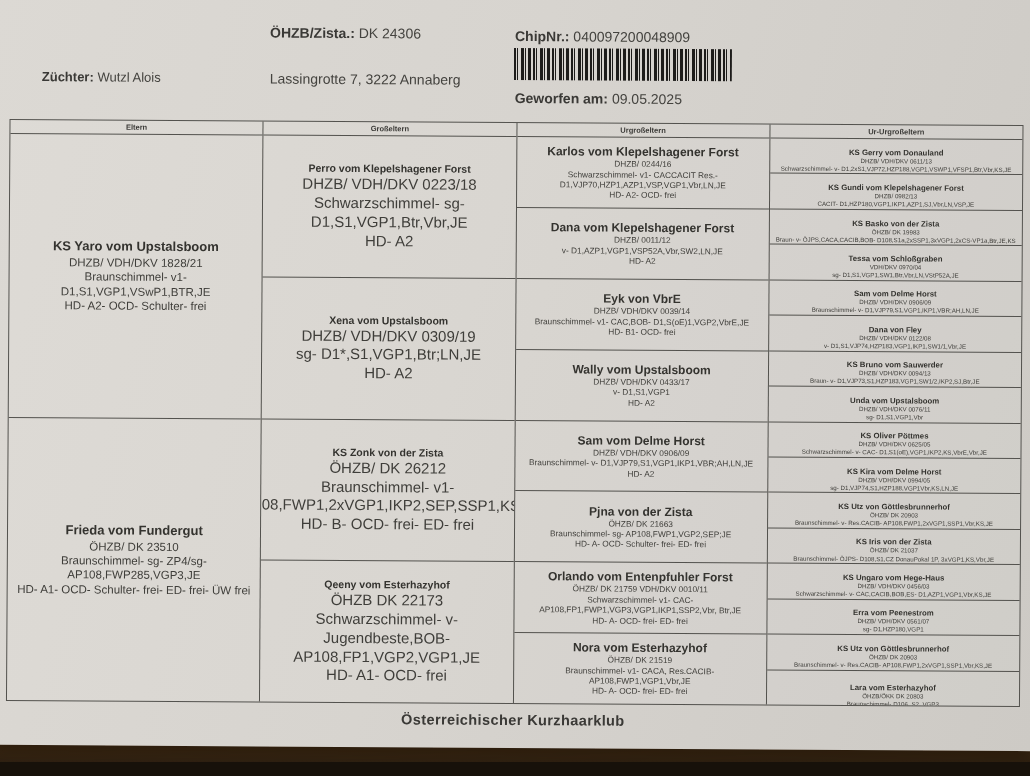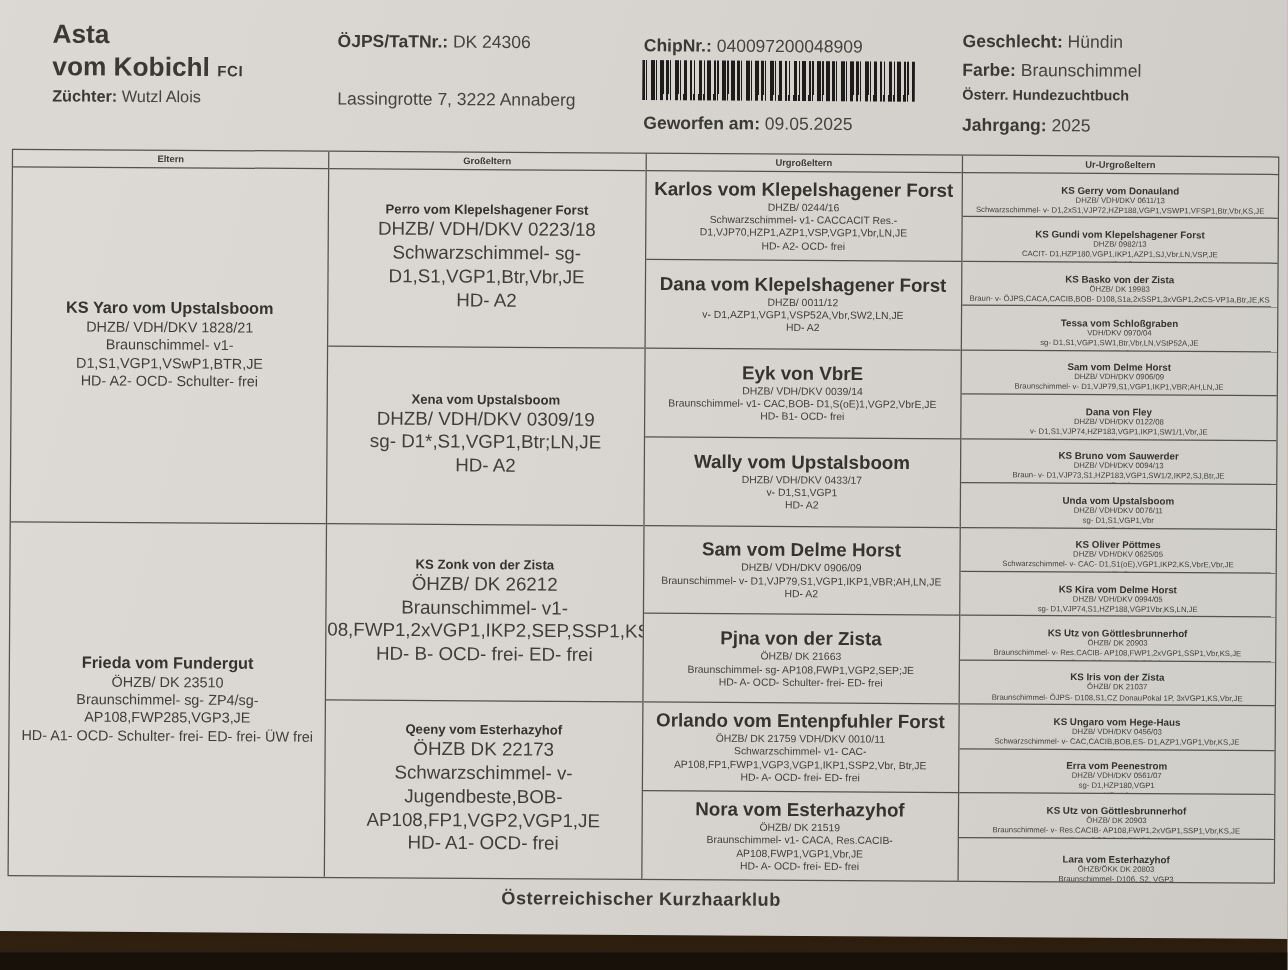--- a/index.html
+++ b/index.html
@@ -56,56 +56,46 @@
     flex:1 1 0;border-bottom:1.2px solid #53524e;min-height:0;
     display:flex;flex-direction:column;justify-content:center;align-items:center;
     text-align:center;padding:1px 3px;overflow:hidden;color:#3f3e3a;
   }
   .cell:last-child{border-bottom:none;}
   .ename{font-weight:bold;color:#34332f;}
   .c1 .ename{font-size:13px;margin-bottom:2px;}
   .c1 .eline{font-size:11.5px;line-height:1.25;}
   .c2 .ename{font-size:10.5px;margin-bottom:1px;text-align:center;}
   .c2 .eline{font-size:15px;line-height:1.25;}
-  .c3 .ename{font-size:15px;}
+  .c3 .ename{font-size:12px;}
   .c3 .eline{font-size:8.3px;line-height:1.25;}
   .c4 .ename{font-size:7.8px;margin-top:16px;}
   .c4 .eline{font-size:6.2px;line-height:1.3;}
 
   .footer{
     position:absolute;left:0;right:0;top:712px;text-align:center;
     font-size:14.5px;font-weight:bold;color:#3a3936;letter-spacing:.4px;
   }
 </style>
 </head>
 <body>
 
 <div class="paper">
   <div class="inner">
 
     <div class="hdr">
-      <div class="dogname">
-        <div>Asta</div>
-        <div><span>vom Kobichl</span> <span class="fci">FCI</span></div>
-      </div>
       <div class="breeder"><b class="lbl">Züchter:</b> <span>Wutzl Alois</span></div>
 
-      <div class="reg"><b class="lbl">ÖJPS/TaTNr.:</b> <span>DK 24306</span></div>
+      <div class="reg"><b class="lbl">ÖHZB/Zista.:</b> <span>DK 24306</span></div>
       <div class="addr">Lassingrotte 7, 3222 Annaberg</div>
 
       <div class="chip"><b class="lbl">ChipNr.:</b> <span>040097200048909</span></div>
       <div class="barcode"></div>
       <div class="born"><b class="lbl">Geworfen am:</b> <span>09.05.2025</span></div>
 
-      <div class="rightcol">
-        <div class="row"><b class="lbl">Geschlecht:</b> <span>Hündin</span></div>
-        <div class="row"><b class="lbl">Farbe:</b> <span>Braunschimmel</span></div>
-        <div class="row studbook">Österr. Hundezuchtbuch</div>
-        <div class="row"><b class="lbl">Jahrgang:</b> <span>2025</span></div>
-      </div>
     </div>
 
     <div class="ptable">
       <div class="pcol c1">
         <div class="colhead">Eltern</div>
         <div class="entries" style="display:flex;flex-direction:column;flex:1;min-height:0;">
             <div class="cell">
               <div class="ename">KS Yaro vom Upstalsboom</div>
               <div class="eline">DHZB/ VDH/DKV 1828/21</div>
               <div class="eline">Braunschimmel- v1-</div>

